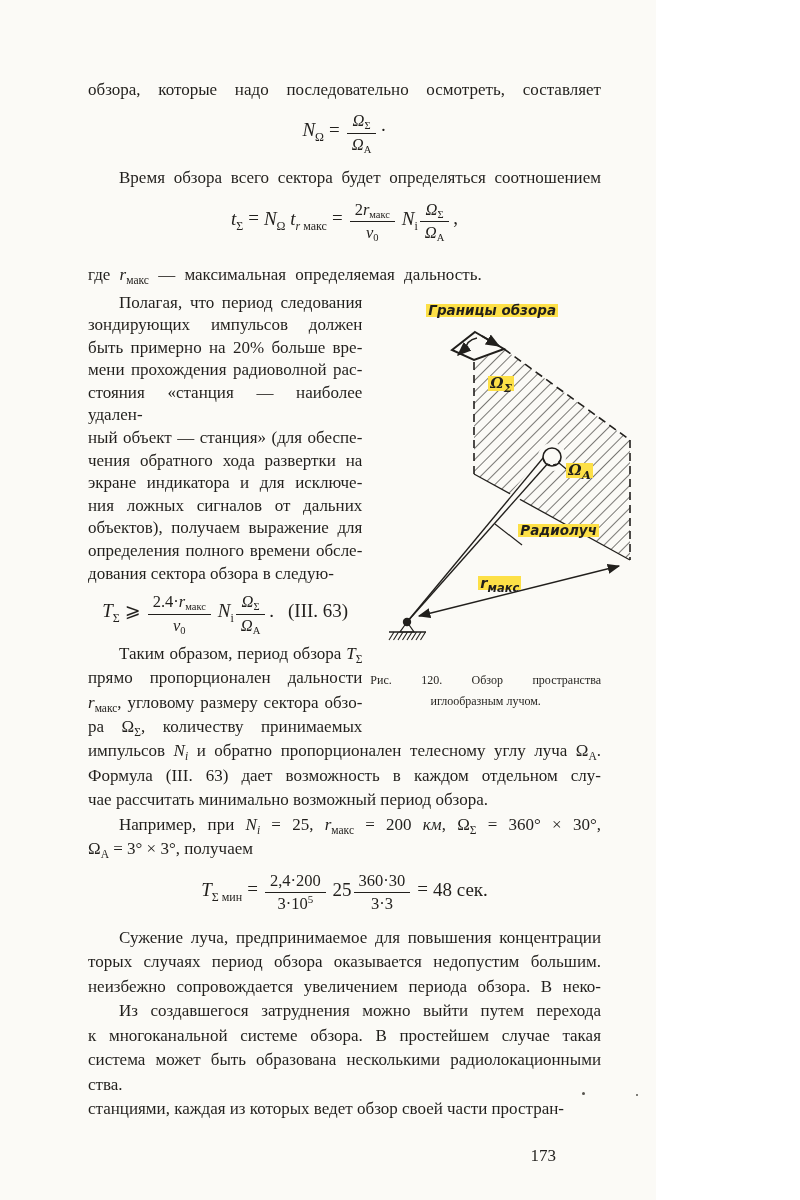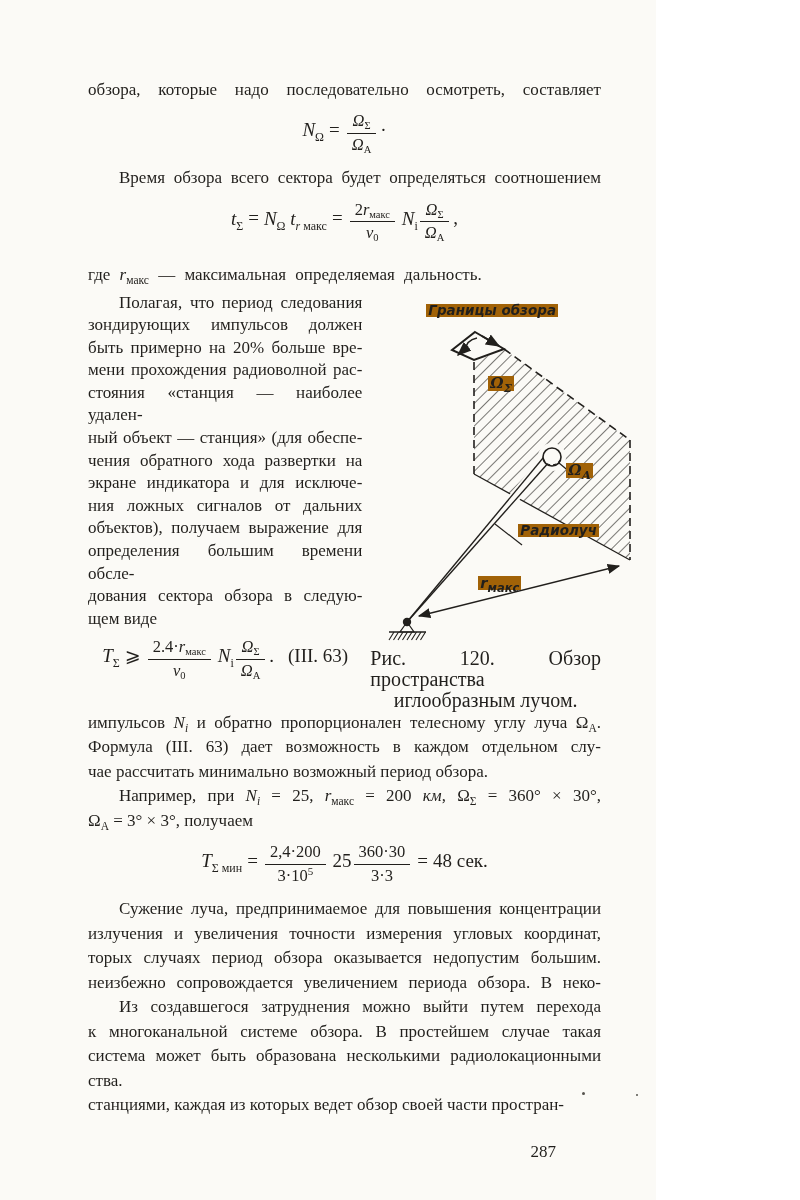--- a/index.html
+++ b/index.html
@@ -26,23 +26,23 @@
   .ftag{margin-left:14px;}
   .cols{display:flex;gap:8px;margin-top:5px;}
   .colL{width:352px;}
   .colL .tl{line-height:22.6px;}
   .colL .takim .tl{line-height:24.2px;}
   .colL .formula{margin:7px 0 6px;}
   .colR{width:296px;position:relative;}
   .fig{position:relative;height:352px;}
   .fig svg{position:absolute;left:0;top:0;}
   .figlab{position:absolute;font-family:"DejaVu Sans",sans-serif;font-style:italic;font-weight:700;
-          background:#a16207;padding:0 2px;line-height:1;font-size:13.5px;}
+          background:#fde047;padding:0 2px;line-height:1;font-size:13.5px;}
   .om{font-family:"DejaVu Serif",serif;font-size:15px;}
-  .caption{margin-top:4px;font-size:20px;}
+  .caption{margin-top:26px;font-size:12px;}
   .caption .tl{line-height:21px;}
   .caption .tl:first-child{text-align-last:justify;}
   .caption .tl:last-child{text-align-last:center;}
   .pagerow{display:flex;justify-content:flex-end;margin-top:24px;padding-right:45px;font-size:17px;}
   .speck{position:absolute;border-radius:50%;background:#55534e;}
 </style>
 </head>
 <body>
 
 <div class="page">
@@ -69,29 +69,34 @@
           <div class="tl">Полагая, что период следования</div>
           <div class="tl">зондирующих импульсов должен</div>
           <div class="tl">быть примерно на 20% больше вре-</div>
           <div class="tl">мени прохождения радиоволной рас-</div>
           <div class="tl">стояния «станция — наиболее удален-</div>
           <div class="tl">ный объект — станция» (для обеспе-</div>
           <div class="tl">чения обратного хода развертки на</div>
           <div class="tl">экране индикатора и для исключе-</div>
           <div class="tl">ния ложных сигналов от дальних</div>
           <div class="tl">объектов), получаем выражение для</div>
-          <div class="tl">определения большим времени обсле-</div>
+          <div class="tl">определения полного времени обсле-</div>
           <div class="tl">дования сектора обзора в следую-</div>
-          <div class="tl">щем виде</div>
         </div>
 
       <div class="formula">
         <span class="mv">T</span><sub>Σ</sub><span class="mo">⩾</span><span class="frac"><span class="fn"><span>2.4·<i>r</i></span><sub>макс</sub></span><span class="fd"><span class="mv">v</span><sub>0</sub></span></span>&nbsp;<span class="mv">N</span><sub>i</sub><span class="frac"><span class="fn"><span class="mv">Ω</span><sub>Σ</sub></span><span class="fd"><span class="mv">Ω</span><sub>А</sub></span></span><span class="mt">.</span><span class="ftag">(III. 63)</span>
       </div>
 
+      <div class="lines ind takim">
+          <div class="tl">Таким образом, период обзора <i>T</i><sub>Σ</sub></div>
+          <div class="tl">прямо пропорционален дальности</div>
+          <div class="tl"><i>r</i><sub>макс</sub>, угловому размеру сектора обзо-</div>
+          <div class="tl">ра Ω<sub>Σ</sub>, количеству принимаемых</div>
+        </div>
     </div>
 
     <div class="colR">
       <div class="fig">
         <svg width="296" height="352" viewBox="0 0 296 352">
           <defs>
             <pattern id="hatch" width="8" height="8" patternUnits="userSpaceOnUse" patternTransform="rotate(45)">
               <line x1="0" y1="0" x2="0" y2="8" stroke="#211f1c" stroke-width="1.2"></line>
             </pattern>
             <marker id="arr" viewBox="0 0 10 10" refX="9" refY="5" markerWidth="9" markerHeight="9" orient="auto-start-reverse">
@@ -151,31 +156,30 @@
       <div class="tl">Например, при <i>N<sub>i</sub></i> = 25, <i>r</i><sub>макс</sub> = 200 <i>км</i>, Ω<sub>Σ</sub> = 360° × 30°,</div>
       <div class="tl">Ω<sub>А</sub> = 3° × 3°, получаем</div>
     </div>
 
   <div class="formula">
     <span class="mv">T</span><sub>Σ мин</sub><span class="mo">=</span><span class="frac"><span class="fn">2,4·200</span><span class="fd">3·10<sup>5</sup></span></span>&nbsp;<span>25</span><span class="frac"><span class="fn">360·30</span><span class="fd">3·3</span></span><span class="mo">=</span><span>48 сек.</span>
   </div>
 
   <div class="lines ind">
       <div class="tl">Сужение луча, предпринимаемое для повышения концентрации</div>
-      <div class="tl">излучения и увеличения точности измерения угловых координат,</div>
       <div class="tl">торых случаях период обзора оказывается недопустим большим.</div>
       <div class="tl">неизбежно сопровождается увеличением периода обзора. В неко-</div>
     </div>
   <div class="lines ind endfree">
       <div class="tl">Из создавшегося затруднения можно выйти путем перехода</div>
       <div class="tl">к многоканальной системе обзора. В простейшем случае такая</div>
       <div class="tl">система может быть образована несколькими радиолокационными</div>
       <div class="tl">ства.</div>
       <div class="tl">станциями, каждая из которых ведет обзор своей части простран-</div>
     </div>
 
   <div class="pagerow">
-    <span>287</span>
+    <span>173</span>
   </div>
   <div class="speck" style="left:582px;top:1092px;width:3px;height:3px;"></div>
   <div class="speck" style="left:636px;top:1094px;width:2px;height:2px;"></div>
 
 </div>
 
 </body></html>

